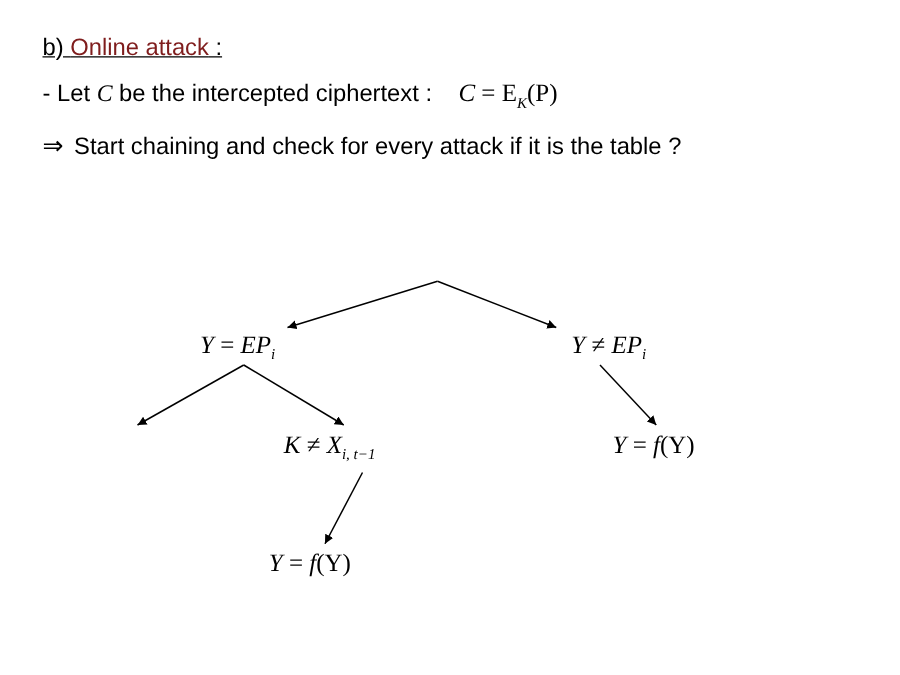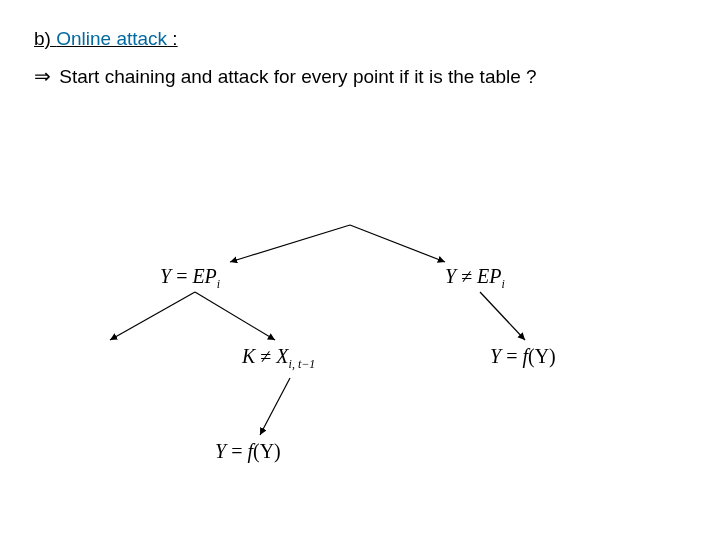--- a/index.html
+++ b/index.html
@@ -17,21 +17,21 @@
     padding: 28px 34px 0 34px;
   }
   .line {
     margin: 0 0 14px 0;
     white-space: nowrap;
   }
   .underline {
     text-decoration: underline;
   }
   .red {
-    color: #0369a1;
+    color: #7f1d1d;
   }
   .ital {
     font-style: italic;
     font-family: "Times New Roman", Times, serif;
   }
   .eq {
     font-family: "Times New Roman", Times, serif;
     font-style: italic;
     font-size: 20px;
   }
@@ -78,24 +78,31 @@
 <body>
 
 <div class="content">
 
   <p class="line">
     <span class="underline">
       <span>b) </span><span class="red">Online attack</span><span> :</span>
     </span>
   </p>
 
+  <p class="line">
+    <span>- Let </span><span class="ital">C</span><span> be the intercepted ciphertext :</span>
+    &nbsp;&nbsp;
+    <span class="eq">
+      <span>C</span><span class="rm"> = E</span><span class="sub">K</span><span class="rm">(P)</span>
+    </span>
+  </p>
 
 
   <p class="line">
-    <span class="arrow-glyph">⇒</span><span> Start chaining and attack for every point if it is the table ?</span>
+    <span class="arrow-glyph">⇒</span><span> Start chaining and check for every attack if it is the table ?</span>
   </p>
 
 </div>
 
 <div class="diagram">
 
   <svg class="lines">
     <defs>
       <marker id="ah" markerWidth="8" markerHeight="8" refX="6" refY="3" orient="auto">
         <path d="M0,0 L6,3 L0,6 Z" fill="#000"></path>
@@ -109,25 +116,25 @@
     <line x1="145" y1="72" x2="225" y2="120" stroke="#000" stroke-width="1.2" marker-end="url(#ah)"></line>
 
     <line x1="430" y1="72" x2="475" y2="120" stroke="#000" stroke-width="1.2" marker-end="url(#ah)"></line>
 
     <line x1="240" y1="158" x2="210" y2="215" stroke="#000" stroke-width="1.2" marker-end="url(#ah)"></line>
   </svg>
 
   <div class="node" style="left:110px; top:45px;">
     <span>Y</span><span class="rm"> = </span><span>EP</span><span class="sub">i</span>
   </div>
-  <div class="node" style="left:395px; top:45px;">
+  <div class="node" style="left:407px; top:45px;">
     <span>Y</span><span class="rm"> ≠ </span><span>EP</span><span class="sub">i</span>
   </div>
 
-  <div class="node" style="left:192px; top:125px;">
+  <div class="node" style="left:177px; top:125px;">
     <span>K</span><span class="rm"> ≠ </span><span>X</span><span class="sub">i, t−1</span>
   </div>
   <div class="node" style="left:440px; top:125px;">
     <span>Y</span><span class="rm"> = </span><span>f</span><span class="rm">(Y)</span>
   </div>
 
   <div class="node" style="left:165px; top:220px;">
     <span>Y</span><span class="rm"> = </span><span>f</span><span class="rm">(Y)</span>
   </div>
 

